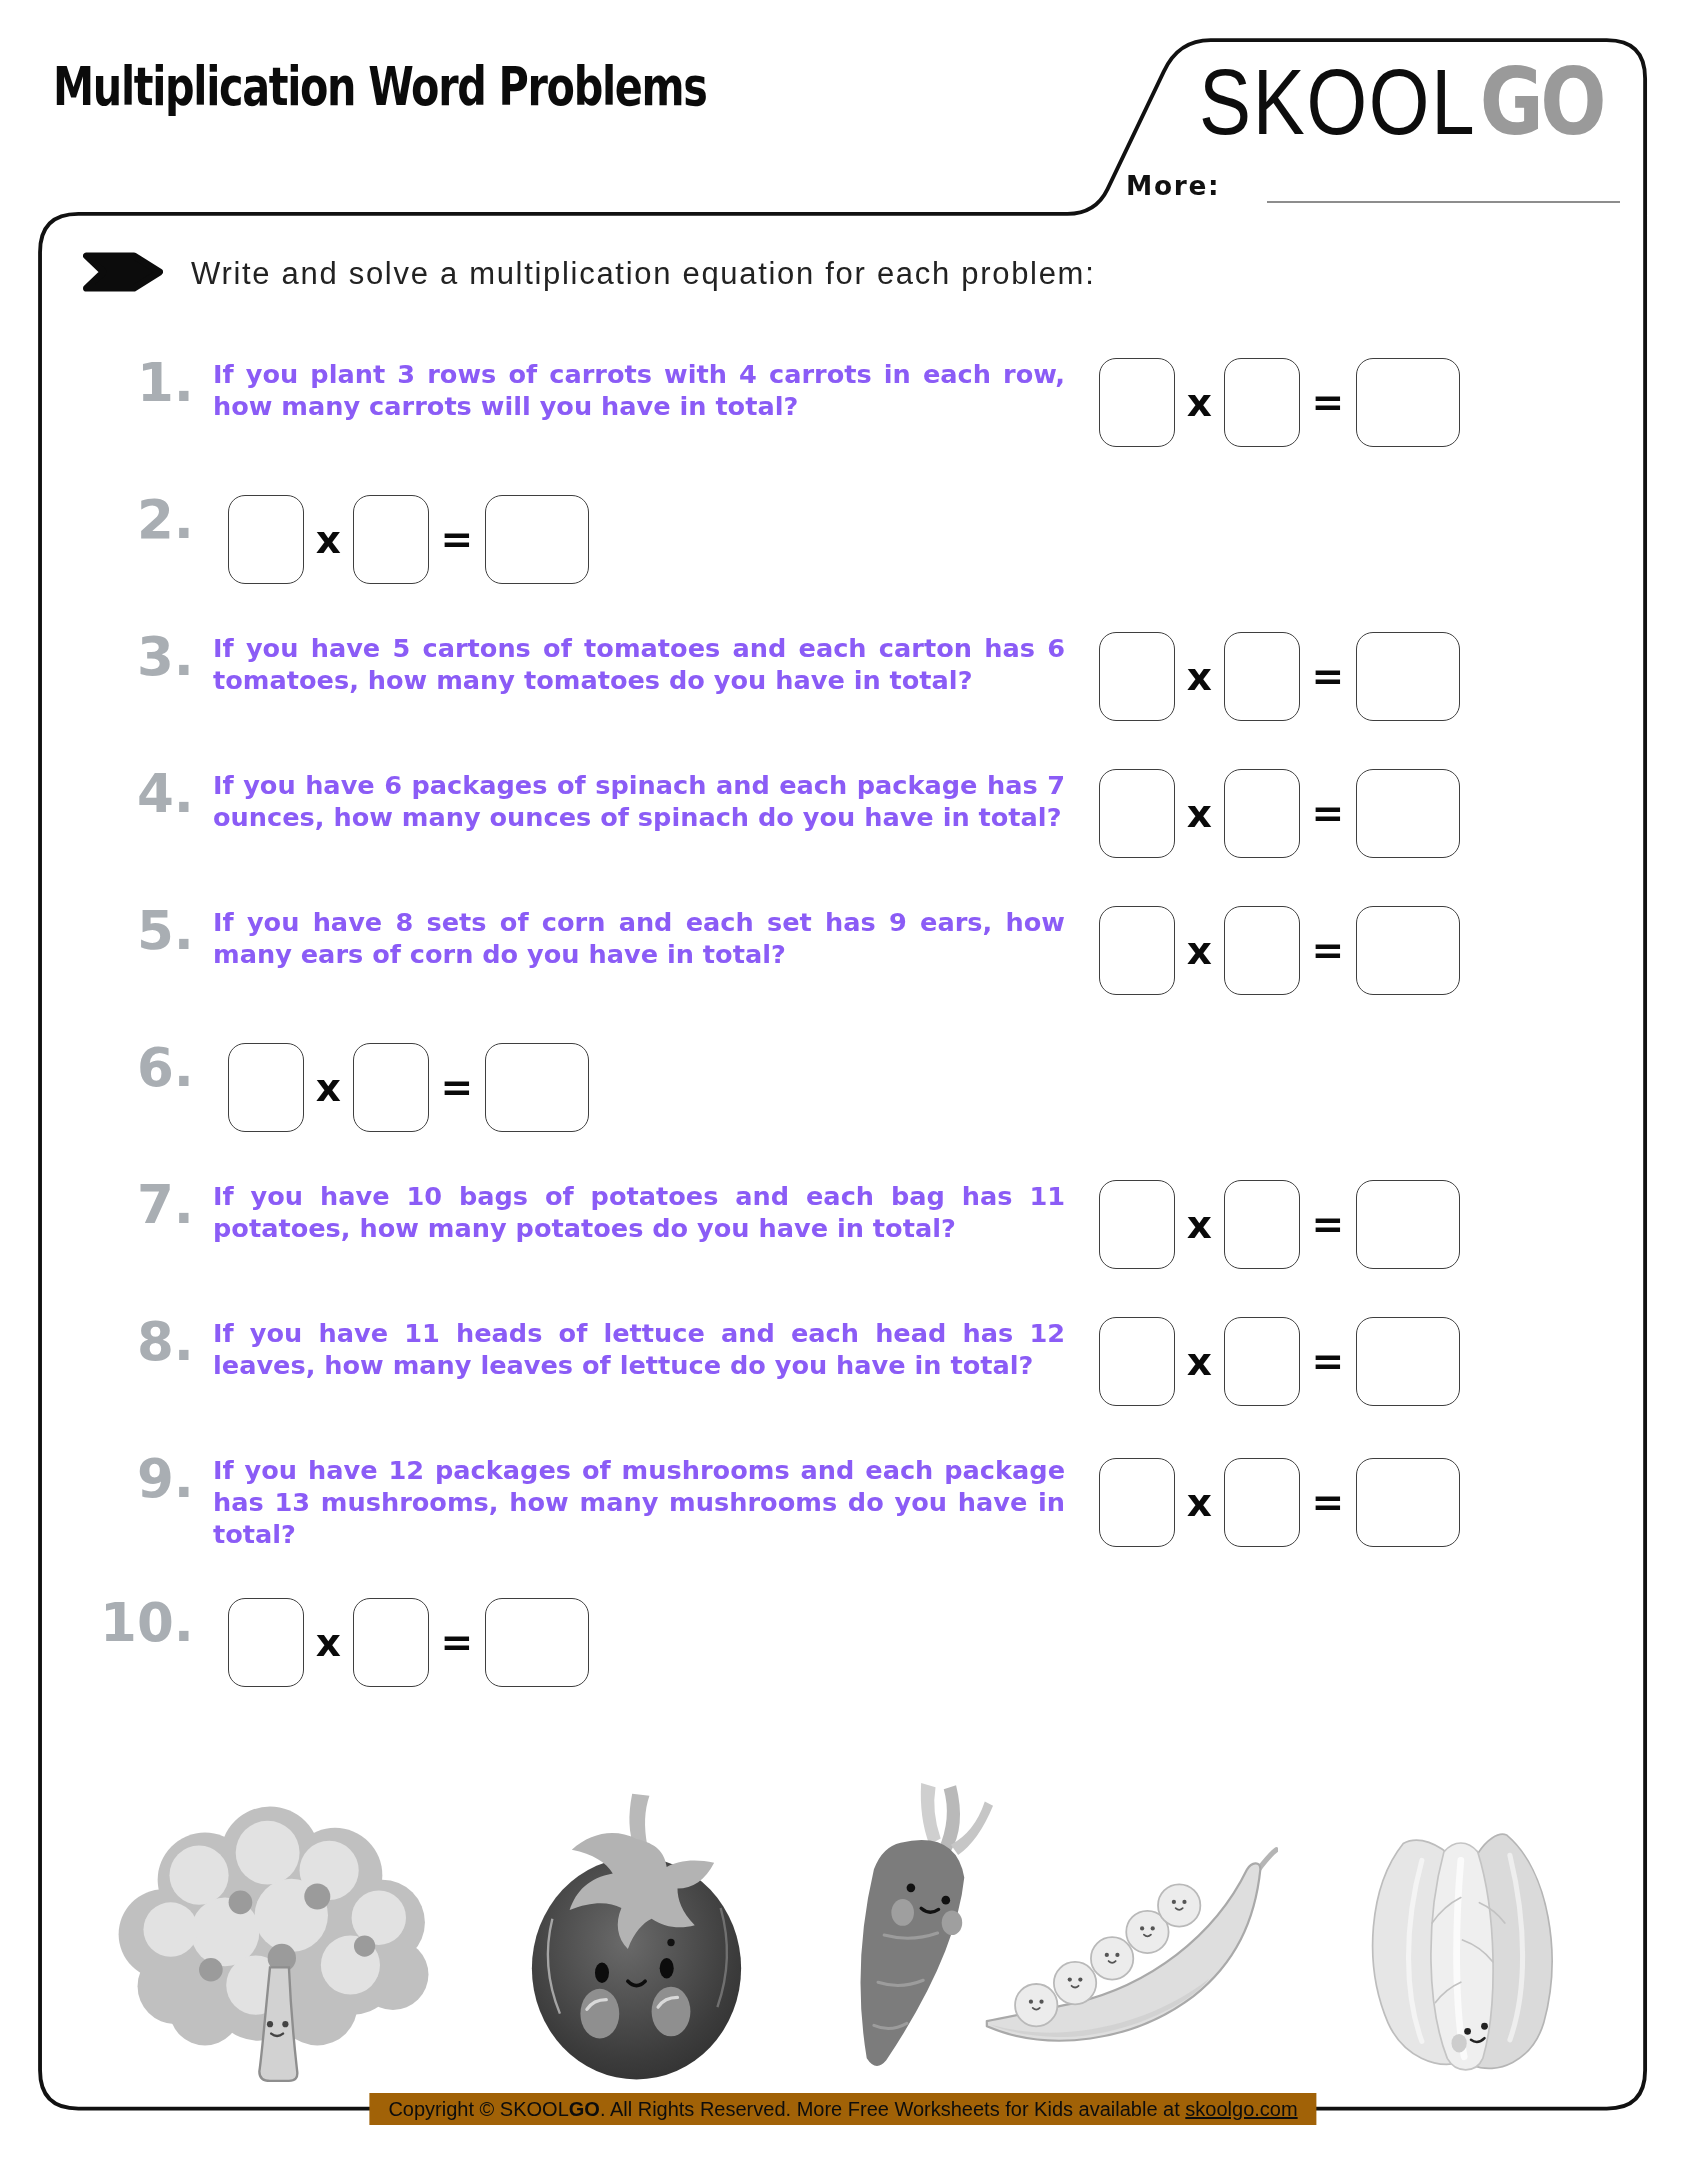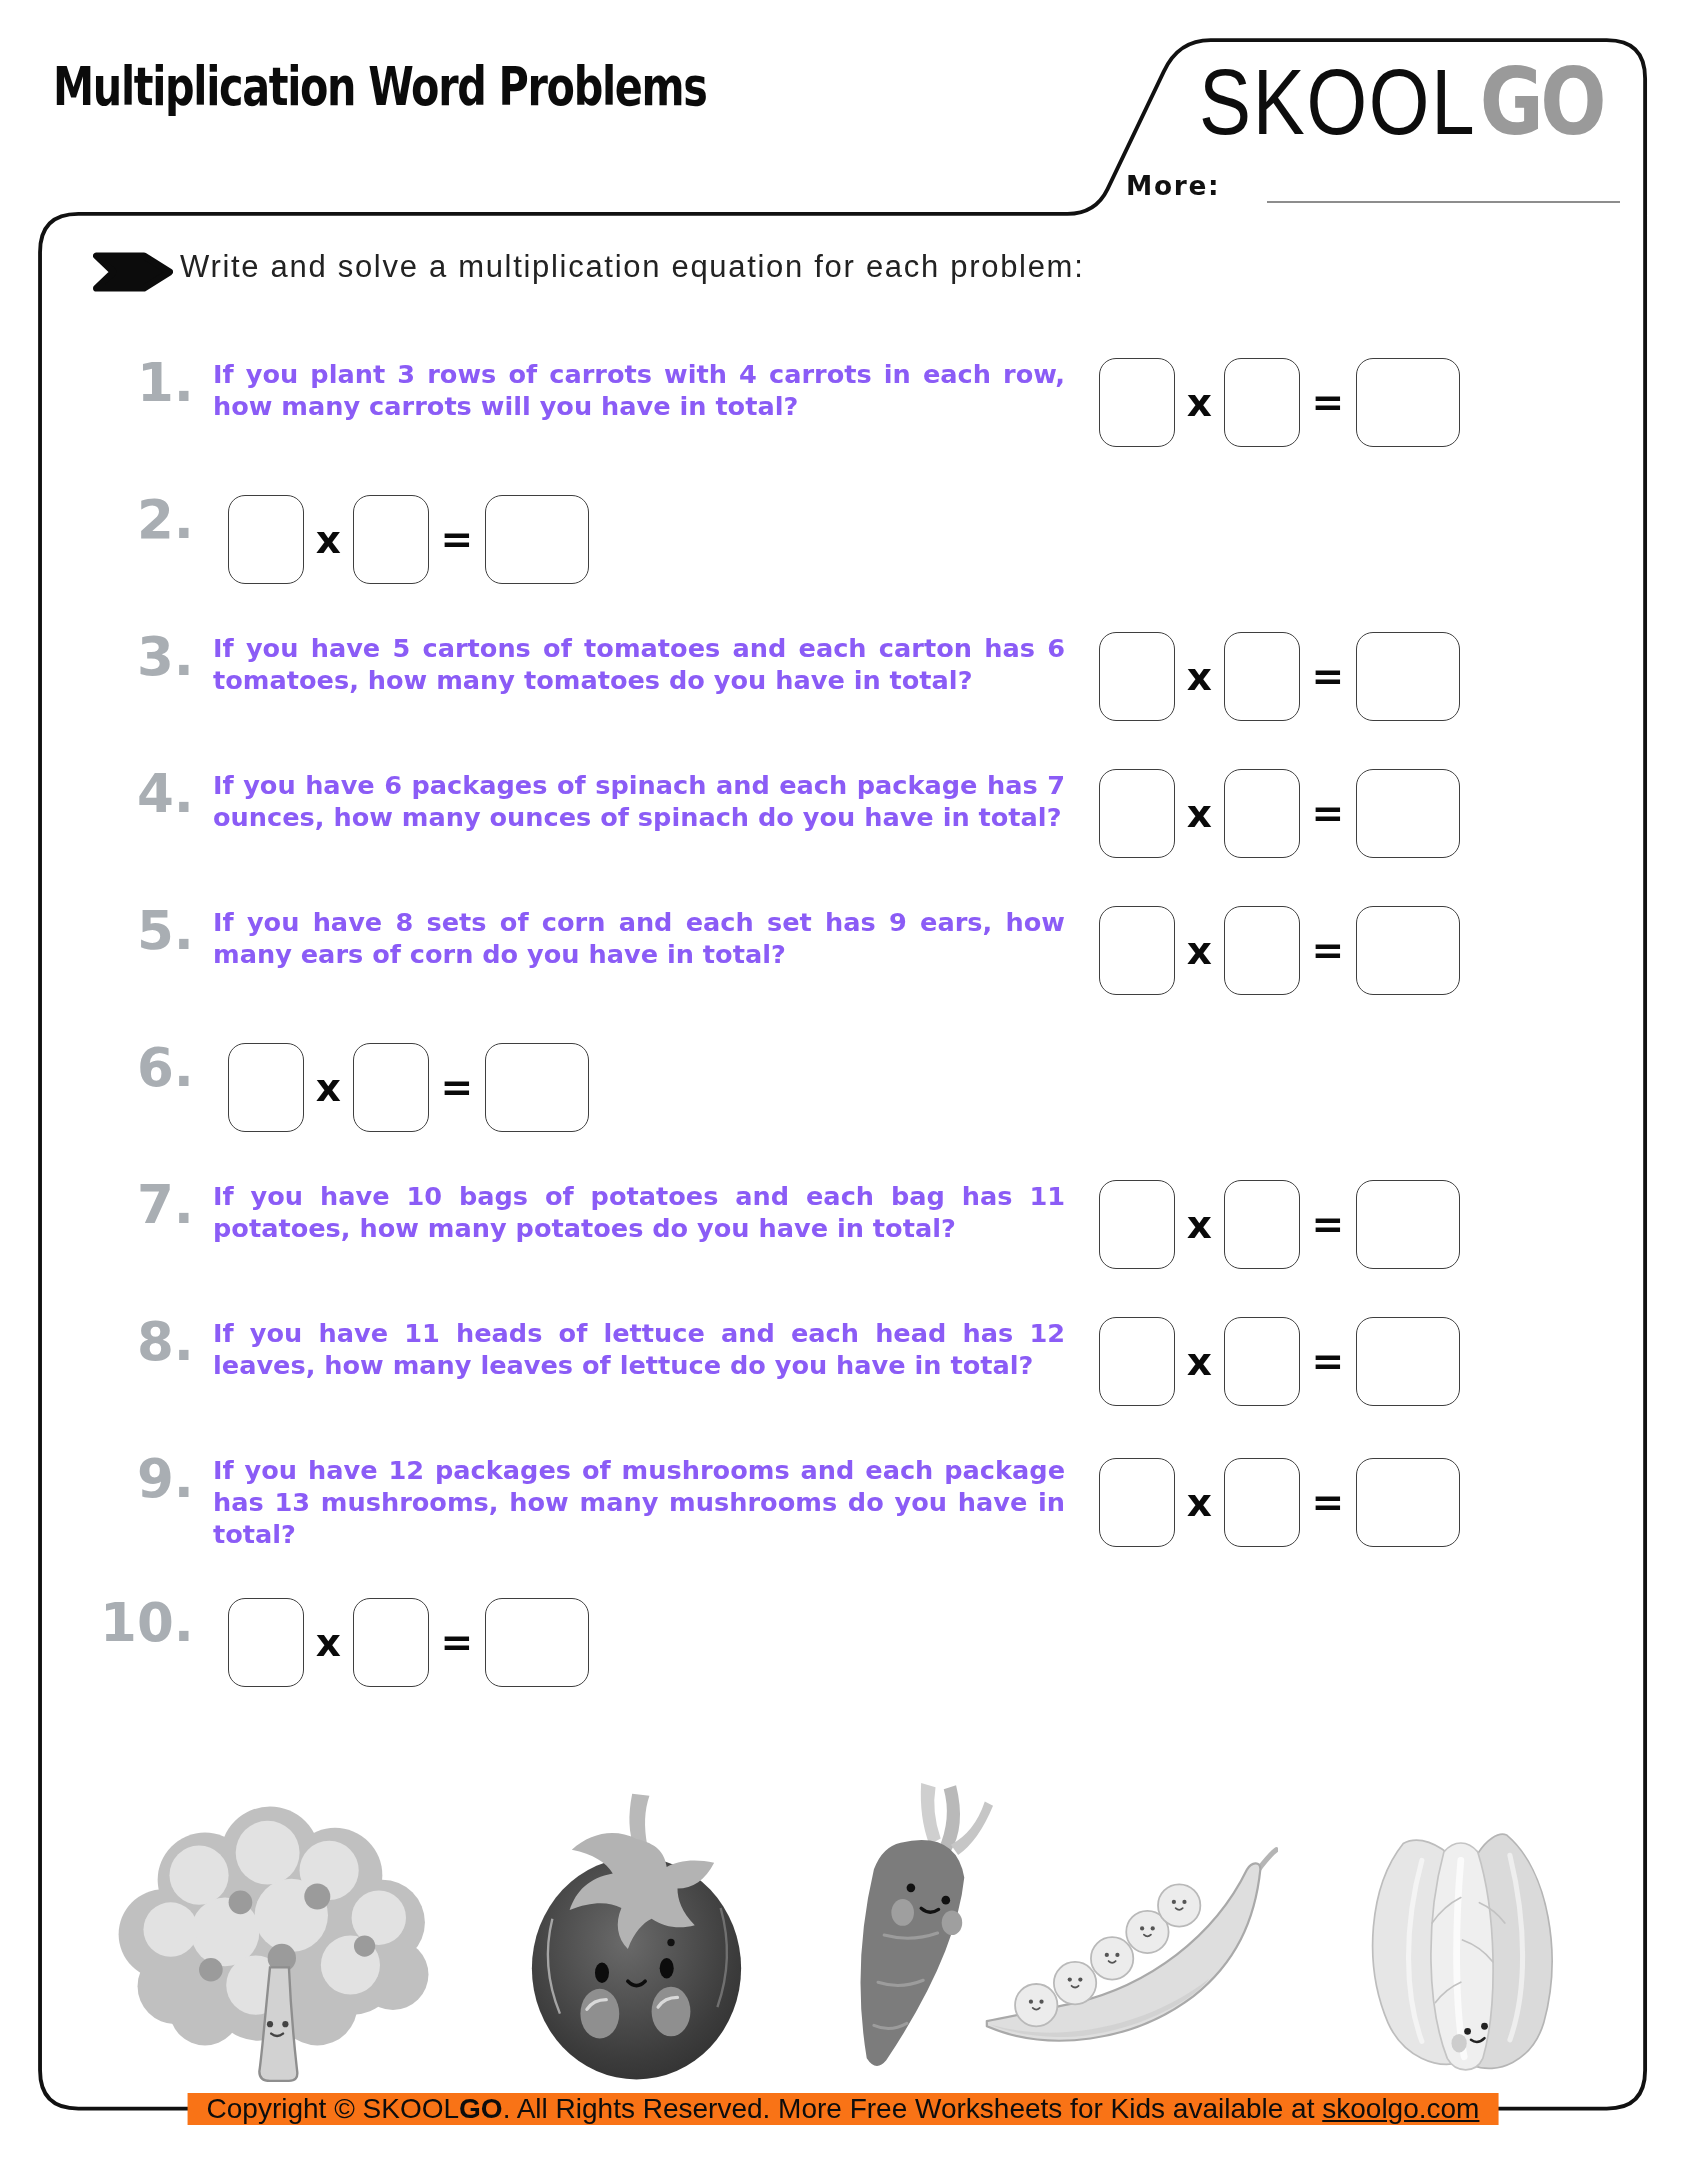--- a/index.html
+++ b/index.html
@@ -18,21 +18,21 @@
   .logo{left:1199px;top:49px;z-index:2;display:flex;align-items:baseline;white-space:nowrap;
     transform:scaleY(1.18);transform-origin:left top;}
   .logo .skool{font-family:"Liberation Sans",sans-serif;font-weight:400;font-size:78px;
     letter-spacing:1.7px;color:#0d0d0d;}
   .logo .go{font-family:"DejaVu Sans",sans-serif;font-weight:700;font-size:78px;
     letter-spacing:-3.4px;color:#9a9a9a;margin-left:3.4px;}
   .name-label{left:1126px;top:170px;font-size:26.4px;font-weight:700;letter-spacing:1.7px;z-index:2;}
   .name-line{left:1267px;top:201px;width:353px;border-top:2.6px solid #8d8d8d;z-index:2;}
 
   
-  .instruction{left:93px;top:249px;display:flex;gap:7px;z-index:2;}
+  .instruction{left:83px;top:249px;display:flex;align-items:center;gap:28px;z-index:2;}
   .instruction .itext{font-family:"Liberation Sans",sans-serif;font-weight:400;font-size:31px;
     letter-spacing:1.7px;color:#222;white-space:nowrap;}
 
   
   .problems{left:36px;top:358px;width:1614px;display:flex;flex-direction:column;gap:48px;
     padding-left:60px;box-sizing:border-box;z-index:2;position:absolute;}
   .problem-row{display:flex;align-items:flex-start;}
   .pnum{width:98px;flex:0 0 98px;text-align:right;font-size:53px;font-weight:700;
     color:#a9aeb3;line-height:.95;margin-top:0;}
   .ptext{width:852px;flex:0 0 852px;margin-left:19px;font-size:25.6px;font-weight:700;
@@ -40,22 +40,22 @@
   .equation{margin-left:34px;width:361px;flex:0 0 361px;align-self:center;
     display:flex;align-items:center;justify-content:space-between;}
   .abox{height:89px;border:1.7px solid #3f3f3f;border-radius:17px;background:#fff;box-sizing:border-box;}
   .abox.small{width:76px;}
   .abox.large{width:104px;}
   .sym{font-size:39px;font-weight:700;color:#0a0a0a;line-height:1;}
 
   
   .veg{z-index:1;}
   
-  .footer{left:50%;top:2093px;transform:translateX(-50%);background:#f97316;padding:0 19px;
-    z-index:3;font-family:"Liberation Sans",sans-serif;font-size:28px;line-height:32px;
+  .footer{left:50%;top:2093px;transform:translateX(-50%);background:#a16207;padding:0 19px;
+    z-index:3;font-family:"Liberation Sans",sans-serif;font-size:20px;line-height:32px;
     white-space:nowrap;color:#0d0d0d;}
   .footer .b{font-weight:700;}
   .footer .lnk{text-decoration:underline;color:#0d0d0d;}
 </style>
 </head>
 <body>
 
 <svg id="border-svg" width="1686" height="2181" viewBox="0 0 1979 2560">
   <path d="M 92 251 H 1253 Q 1286 251 1300 222 L 1366 84 Q 1383 47 1421 47 H 1886 Q 1931 47 1931 92 V 2430 Q 1931 2475 1886 2475 H 92 Q 47 2475 47 2430 V 296 Q 47 251 92 251 Z" fill="none" stroke="#111" stroke-width="4.5" stroke-linejoin="round"></path>
 </svg>

